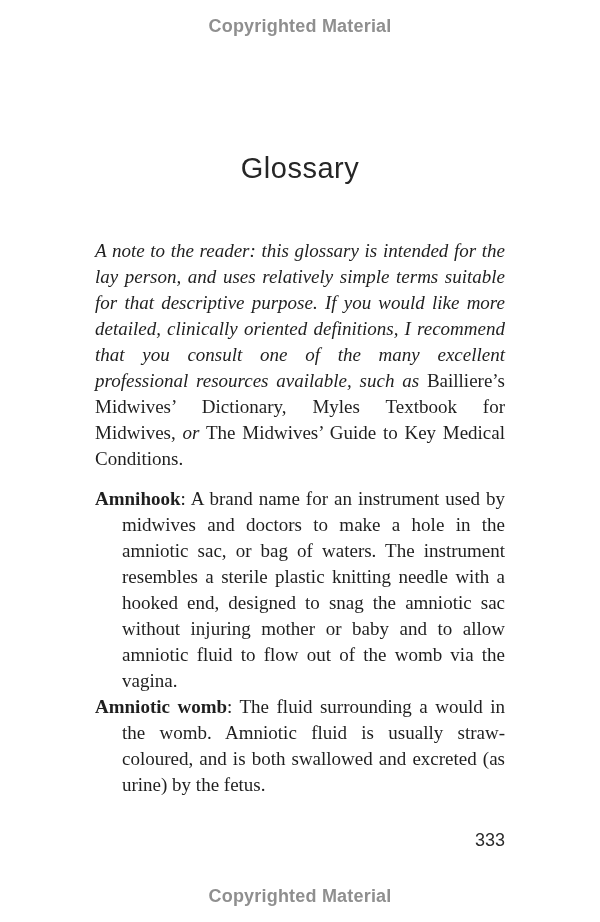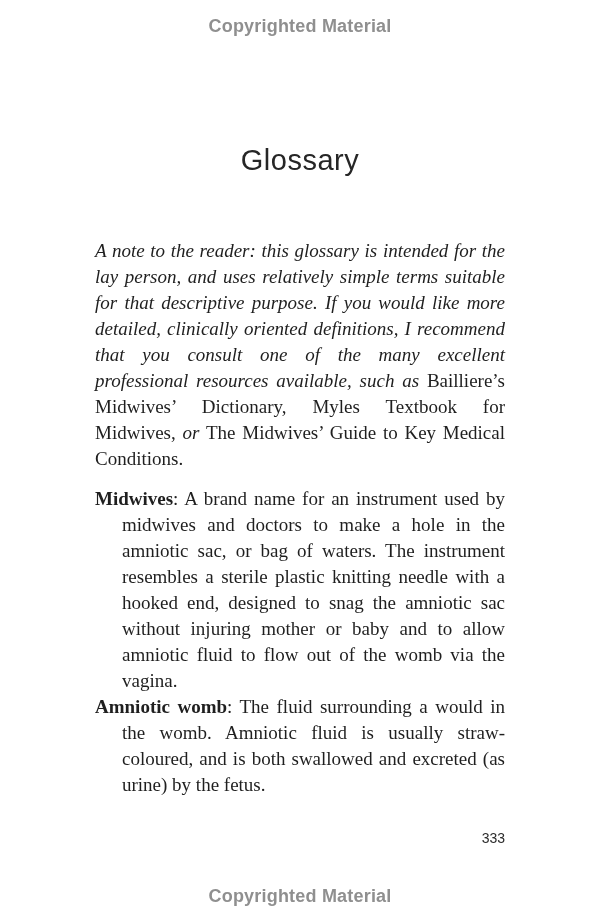--- a/index.html
+++ b/index.html
@@ -24,21 +24,21 @@
     font-family: "Liberation Sans", sans-serif;
     font-weight: 700;
     font-size: 18px;
     letter-spacing: 0.2px;
     color: #8f8f8f;
   }
   .copyright.top { top: 16px; }
   .copyright.bottom { top: 886px; }
   .title {
     position: absolute;
-    top: 144px;
+    top: 152px;
     left: 0;
     width: 600px;
     margin: 0;
     text-align: center;
     font-family: "Liberation Sans", sans-serif;
     font-weight: 400;
     font-size: 29px;
     letter-spacing: 0.5px;
     color: #262626;
   }
@@ -67,38 +67,38 @@
     font-weight: 700;
   }
   .pagenum {
     position: absolute;
     top: 830px;
     left: 95px;
     width: 410px;
     text-align: right;
     font-family: "Liberation Sans", sans-serif;
     font-weight: 400;
-    font-size: 14px;
+    font-size: 18px;
     color: #2c2c2c;
   }
 </style>
 </head>
 <body>
 
 <div class="page">
 
   <div class="copyright top">Copyrighted Material</div>
 
   <h1 class="title">Glossary</h1>
 
   <div class="body-col">
 
     <p class="note"><span>A note to the reader: this glossary is intended for the lay person, and uses relatively simple terms suitable for that descriptive purpose. If you would like more detailed, clinically oriented definitions, I recommend that you consult one of the many excellent professional resources available, such as </span><span class="rm">Bailliere’s Midwives’ Dictionary, Myles Textbook for Midwives,</span><span> or </span><span class="rm">The Midwives’ Guide to Key Medical Conditions.</span></p>
 
-    <p class="entry"><b class="term">Midwives</b><span>: A brand name for an instrument used by midwives and doctors to make a hole in the amniotic sac, or bag of waters. The instrument resembles a sterile plastic knitting needle with a hooked end, designed to snag the amniotic sac without injuring mother or baby and to allow amniotic fluid to flow out of the womb via the vagina.</span></p>
+    <p class="entry"><b class="term">Amnihook</b><span>: A brand name for an instrument used by midwives and doctors to make a hole in the amniotic sac, or bag of waters. The instrument resembles a sterile plastic knitting needle with a hooked end, designed to snag the amniotic sac without injuring mother or baby and to allow amniotic fluid to flow out of the womb via the vagina.</span></p>
 
     <p class="entry"><b class="term">Amniotic womb</b><span>: The fluid surrounding a would in the womb. Amniotic fluid is usually straw-coloured, and is both swallowed and excreted (as urine) by the fetus.</span></p>
 
   </div>
 
   <div class="pagenum">333</div>
 
   <div class="copyright bottom">Copyrighted Material</div>
 
 </div>

